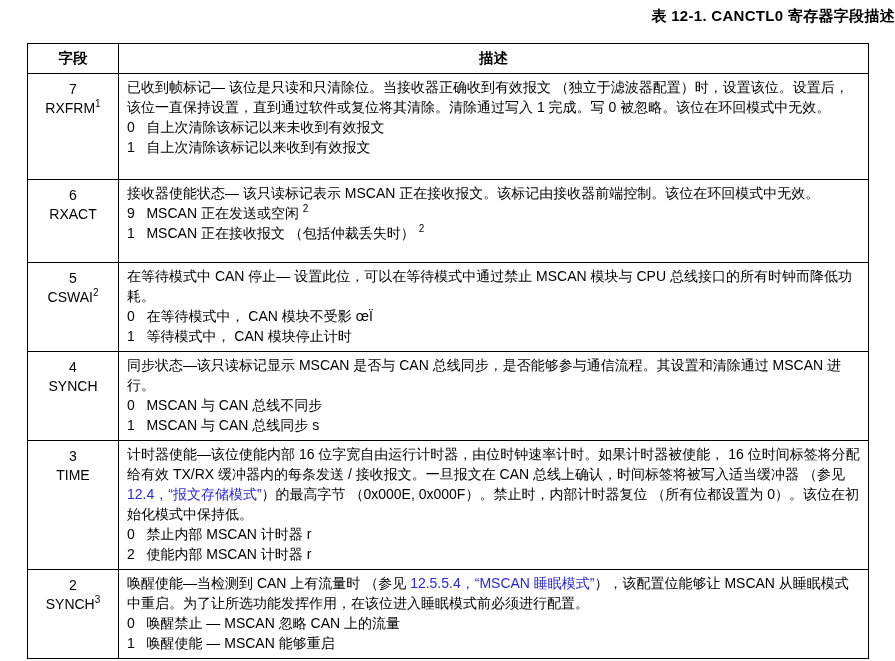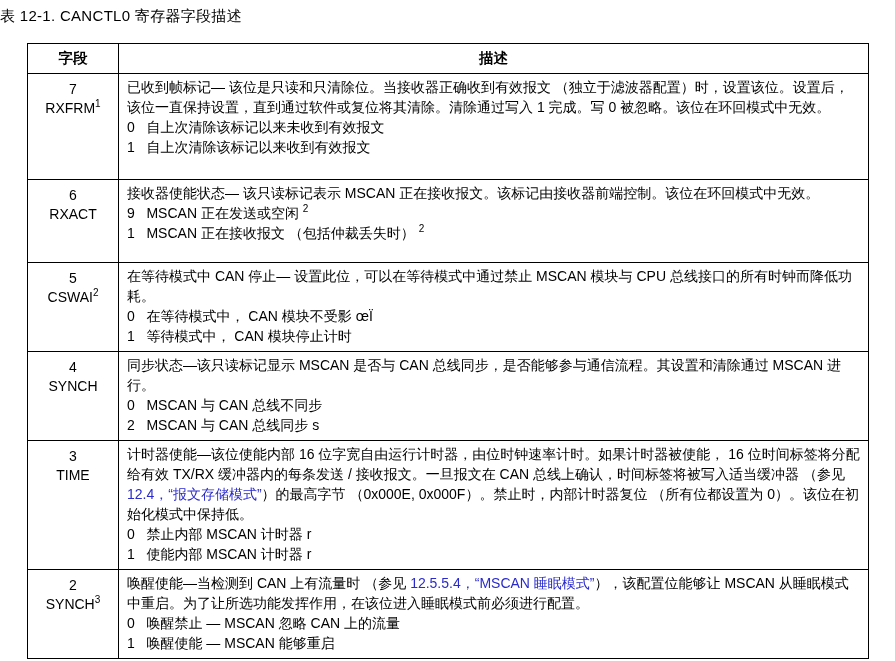--- a/index.html
+++ b/index.html
@@ -2,21 +2,21 @@
 <html><head>
 <meta charset="utf-8">
 <style>
   * { box-sizing: border-box; }
   html, body { margin: 0; padding: 0; background: #ffffff; }
   body { width: 895px; height: 661px; font-family: "Liberation Sans", "DejaVu Sans", sans-serif; color: #000; }
   .page { position: relative; width: 895px; height: 661px; background: #fff; overflow: hidden; }
 
   .doc-title {
     position: absolute; top: 7px; left: 0; width: 100%;
-    text-align: left; font-weight: normal; font-size: 15px;
+    text-align: right; font-weight: bold; font-size: 15px;
     letter-spacing: 0.3px;
   }
 
   table.reg-table {
     position: absolute; left: 27px; top: 43px; width: 841px;
     border-collapse: collapse; table-layout: fixed;
   }
   .reg-table th, .reg-table td { border: 1.4px solid #000; }
   .reg-table th {
     font-size: 14.5px; font-weight: bold; text-align: center;
@@ -74,25 +74,25 @@
       <tr class="r1">
         <td class="field-cell"><span>6</span><br><span>RXACT</span><sup></sup></td>
         <td class="desc-cell"><span>接收器使能状态— 该只读标记表示 MSCAN 正在接收报文。该标记由接收器前端控制。该位在环回模式中无效。</span><br><span>9   MSCAN 正在发送或空闲 </span><sup>2</sup><br><span>1   MSCAN 正在接收报文 （包括仲裁丢失时） </span><sup>2</sup></td>
       </tr>
       <tr class="r2">
         <td class="field-cell"><span>5</span><br><span>CSWAI</span><sup>2</sup></td>
         <td class="desc-cell"><span>在等待模式中 CAN 停止— 设置此位，可以在等待模式中通过禁止 MSCAN 模块与 CPU 总线接口的所有时钟而降低功耗。</span><br><span>0   在等待模式中， CAN 模块不受影 œÏ</span><br><span>1   等待模式中， CAN 模块停止计时</span></td>
       </tr>
       <tr class="r3">
         <td class="field-cell"><span>4</span><br><span>SYNCH</span><sup></sup></td>
-        <td class="desc-cell"><span>同步状态—该只读标记显示 MSCAN 是否与 CAN 总线同步，是否能够参与通信流程。其设置和清除通过 MSCAN 进行。</span><br><span>0   MSCAN 与 CAN 总线不同步</span><br><span>2   MSCAN 与 CAN 总线同步 s</span></td>
+        <td class="desc-cell"><span>同步状态—该只读标记显示 MSCAN 是否与 CAN 总线同步，是否能够参与通信流程。其设置和清除通过 MSCAN 进行。</span><br><span>0   MSCAN 与 CAN 总线不同步</span><br><span>1   MSCAN 与 CAN 总线同步 s</span></td>
       </tr>
       <tr class="r4">
         <td class="field-cell"><span>3</span><br><span>TIME</span><sup></sup></td>
-        <td class="desc-cell"><span>计时器使能—该位使能内部 16 位字宽自由运行计时器，由位时钟速率计时。如果计时器被使能， 16 位时间标签将分配给有效 TX/RX 缓冲器内的每条发送 / 接收报文。一旦报文在 CAN 总线上确认，时间标签将被写入适当缓冲器 （参见 </span><span class="link">12.4，“报文存储模式”</span><span>）的最高字节 （0x000E, 0x000F）。禁止时，内部计时器复位 （所有位都设置为 0）。该位在初始化模式中保持低。</span><br><span>0   禁止内部 MSCAN 计时器 r</span><br><span>1   使能内部 MSCAN 计时器 r</span></td>
+        <td class="desc-cell"><span>计时器使能—该位使能内部 16 位字宽自由运行计时器，由位时钟速率计时。如果计时器被使能， 16 位时间标签将分配给有效 TX/RX 缓冲器内的每条发送 / 接收报文。一旦报文在 CAN 总线上确认，时间标签将被写入适当缓冲器 （参见 </span><span class="link">12.4，“报文存储模式”</span><span>）的最高字节 （0x000E, 0x000F）。禁止时，内部计时器复位 （所有位都设置为 0）。该位在初始化模式中保持低。</span><br><span>0   禁止内部 MSCAN 计时器 r</span><br><span>2   使能内部 MSCAN 计时器 r</span></td>
       </tr>
       <tr class="r5">
         <td class="field-cell"><span>2</span><br><span>SYNCH</span><sup>3</sup></td>
         <td class="desc-cell"><span>唤醒使能—当检测到 CAN 上有流量时 （参见 </span><span class="link">12.5.5.4，“MSCAN 睡眠模式”</span><span>），该配置位能够让 MSCAN 从睡眠模式中重启。为了让所选功能发挥作用，在该位进入睡眠模式前必须进行配置。</span><br><span>0   唤醒禁止 — MSCAN 忽略 CAN 上的流量</span><br><span>1   唤醒使能 — MSCAN 能够重启</span></td>
       </tr>
     </tbody>
   </table>
 
 
 </div>

